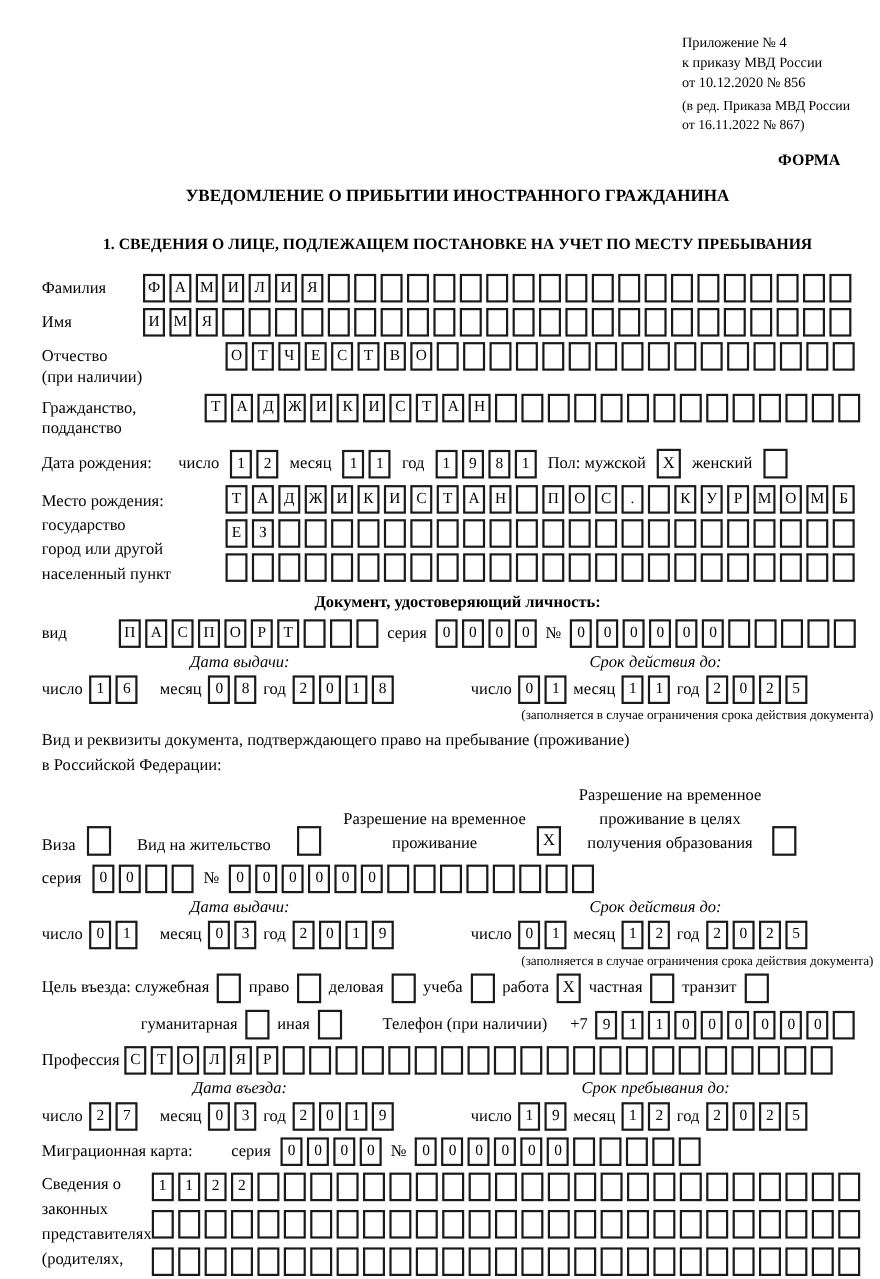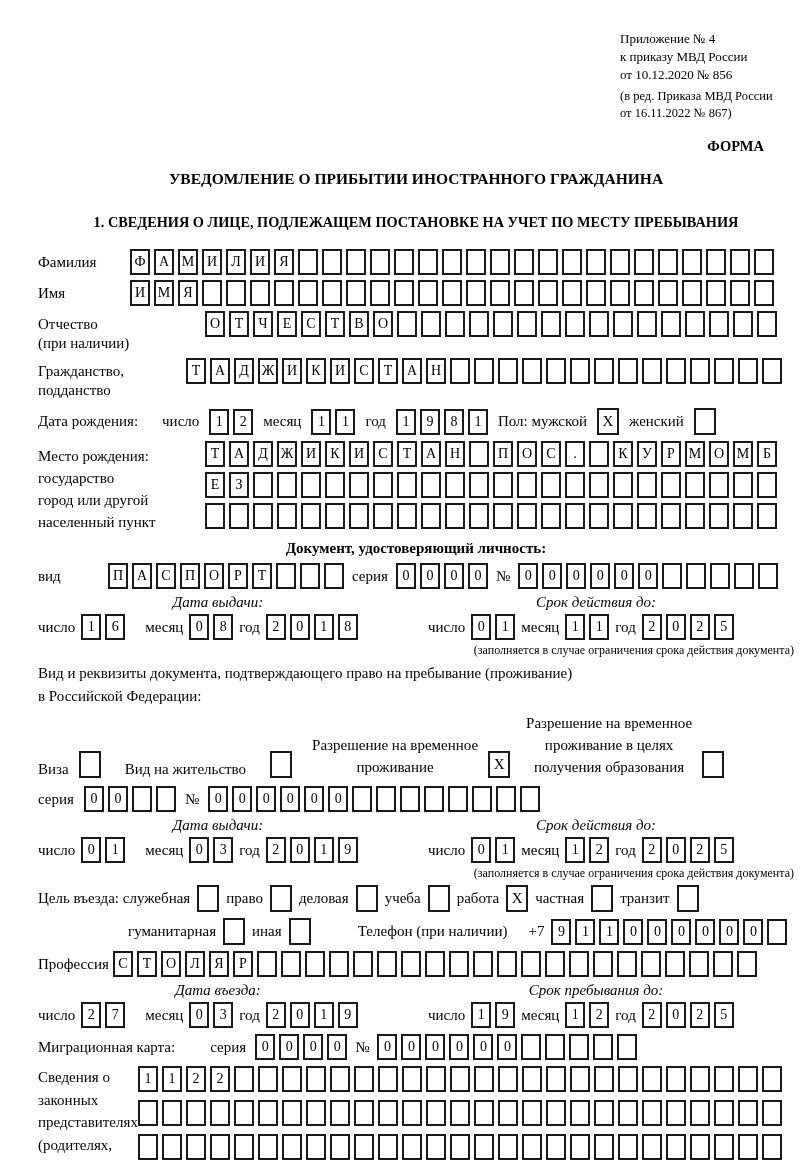--- a/index.html
+++ b/index.html
@@ -41,21 +41,21 @@
   .dcolr { flex:1; }
   .dtitle { text-align:center; margin-bottom:3px;font-style:italic; }
   .dline { display:flex; align-items:center; gap:6px; }
   .note { font-size:12px; text-align:right; margin-top:3px; white-space:nowrap; }
 
   .permit-row { display:flex; align-items:flex-end; gap:10px; margin:4px 0 8px; }
   .ctr { text-align:center; line-height:22px; }
 
   .purpose-row { display:flex; align-items:center; gap:7px; margin-bottom:6px; flex-wrap:nowrap; }
   .indent90 { padding-left:90px; }
-  .ml14 { margin-left:14px; } .ml30 { margin-left:40px; } .ml35 { margin-left:35px; }
+  .ml14 { margin-left:14px; } .ml30 { margin-left:30px; } .ml35 { margin-left:35px; }
 
   .reps { display:flex; align-items:flex-start; }
   .reps-label { line-height:22.5px; white-space:nowrap; }
 </style>
 </head>
 <body>
 
 <div class="page">
 
   <div class="hdr">

